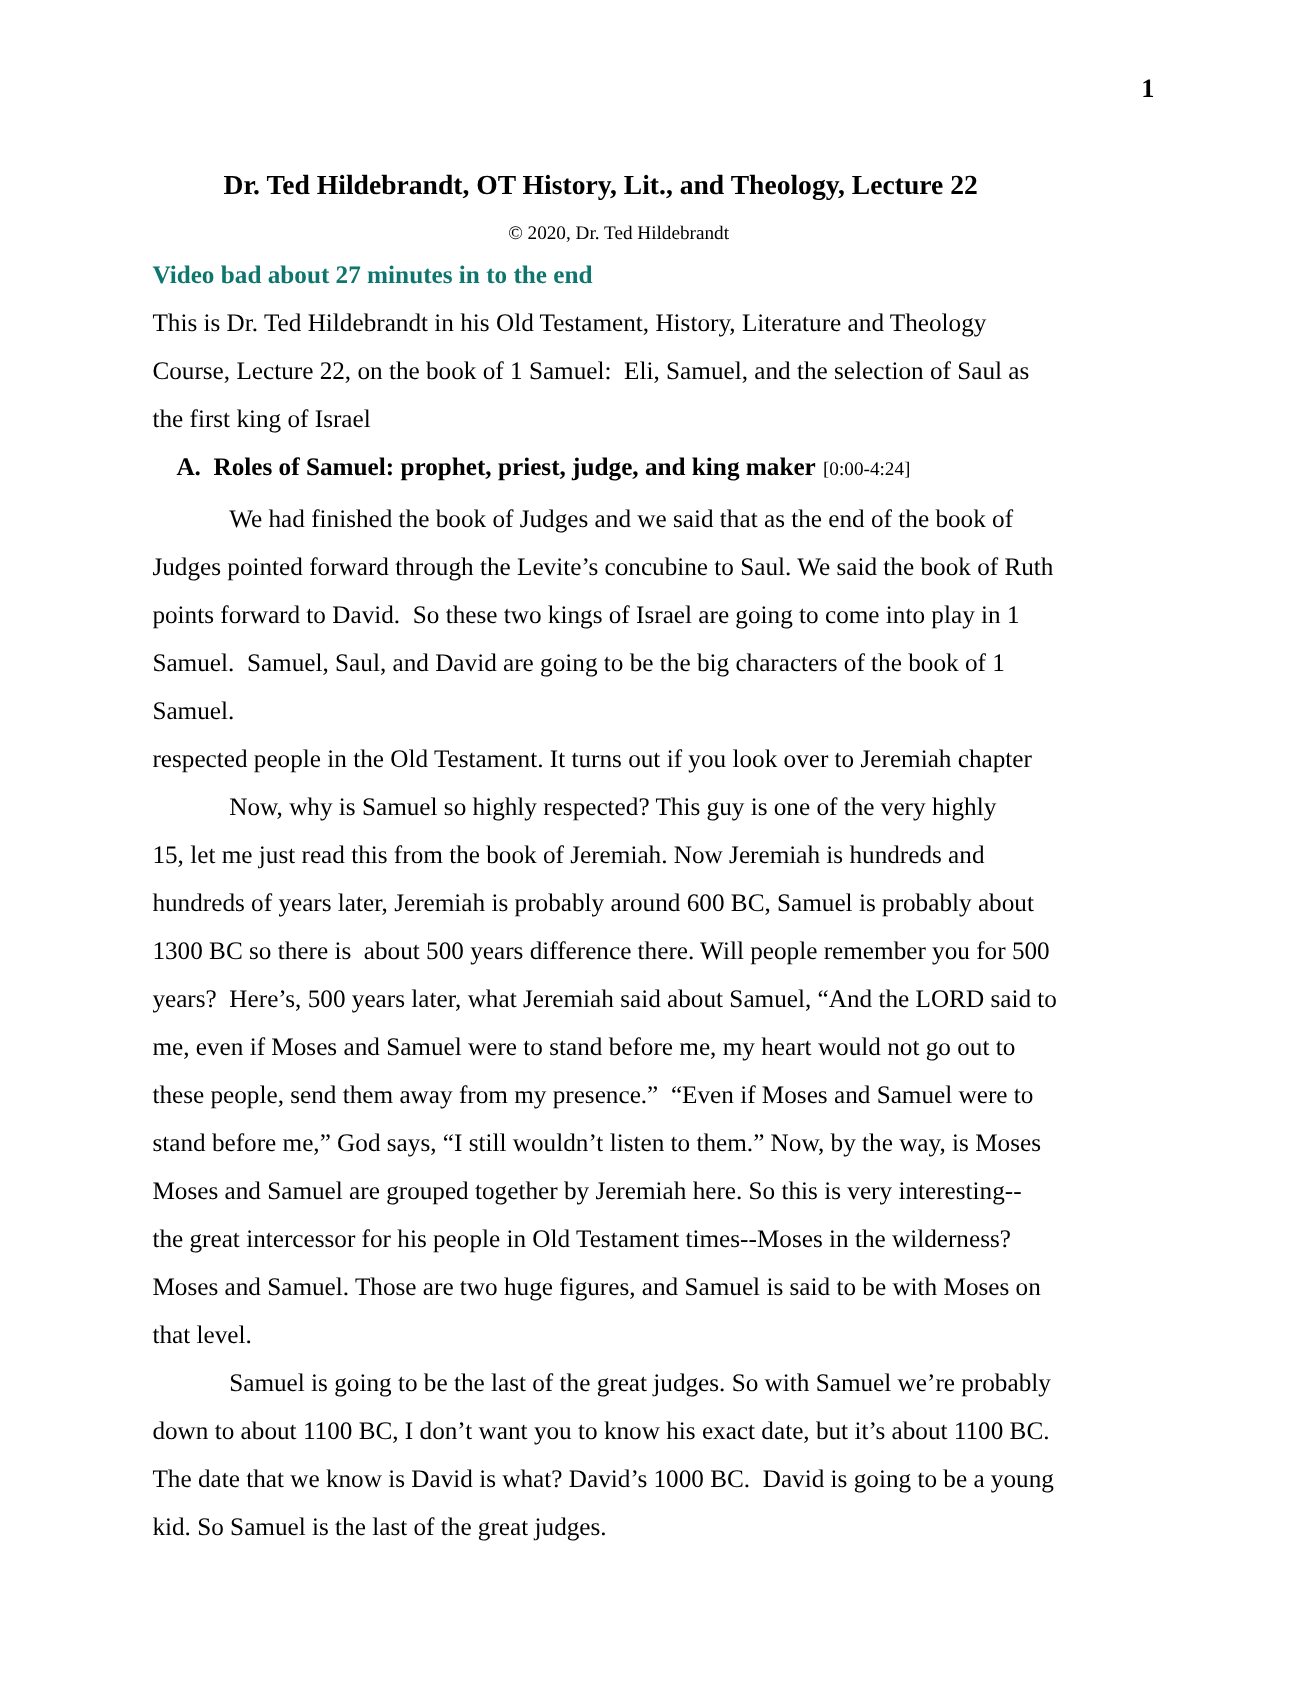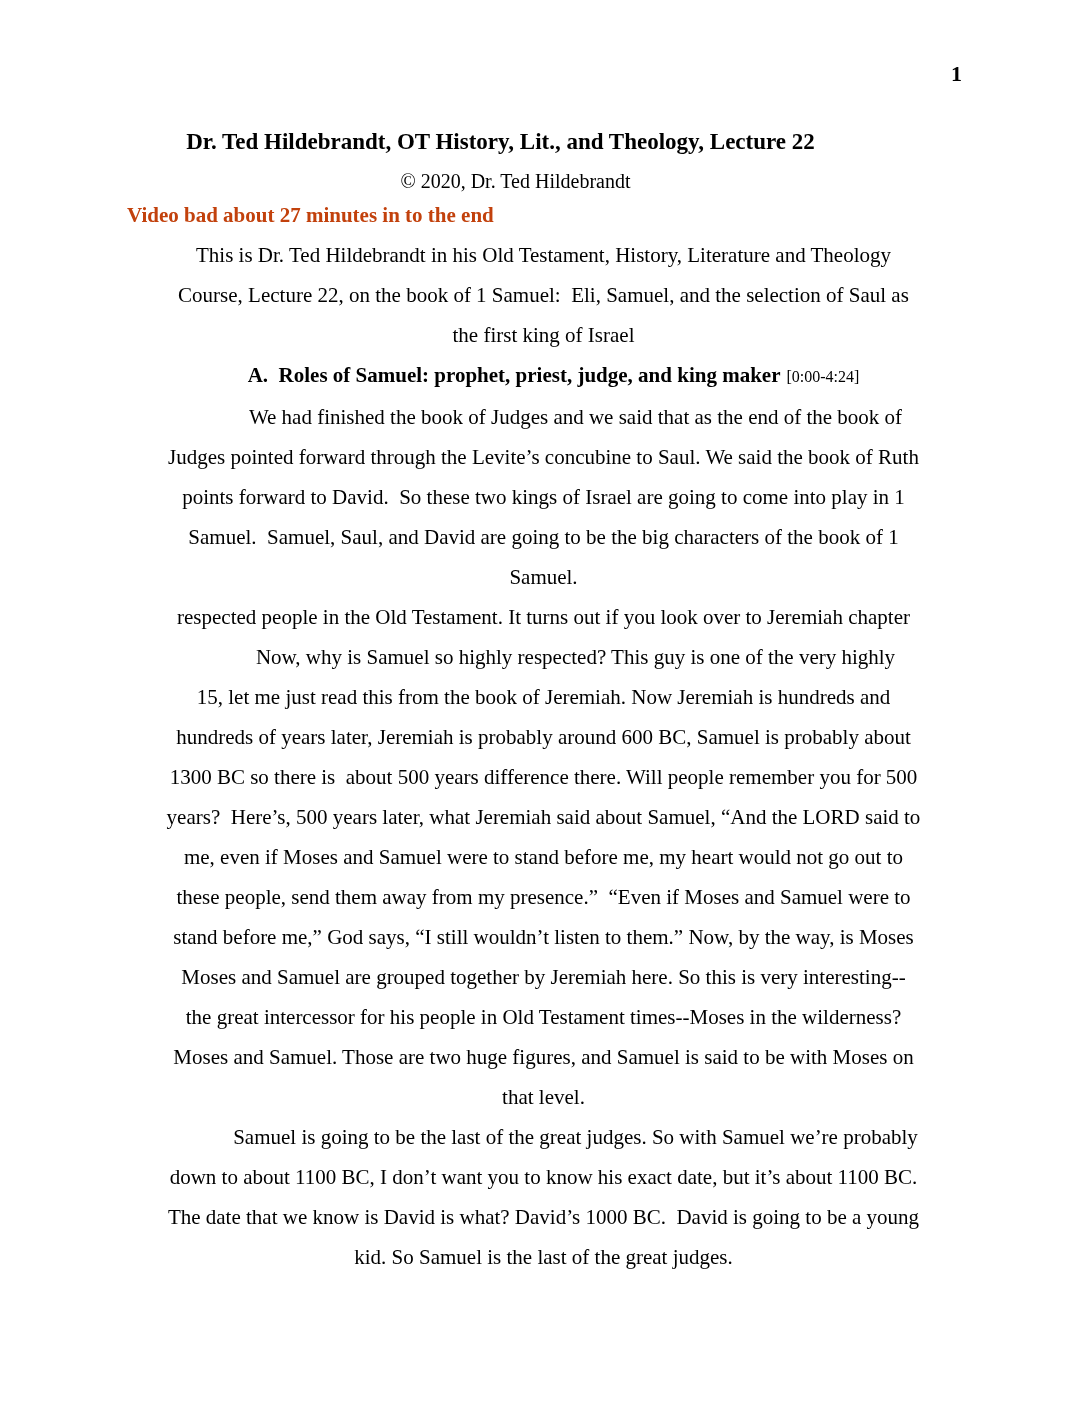--- a/index.html
+++ b/index.html
@@ -15,50 +15,49 @@
   .page-number {
     position: absolute;
     top: 60px;
     right: 126px;
     font-size: 22px;
     font-weight: bold;
     line-height: 28px;
   }
   .content { padding: 126px 128px 0 127px; }
   .title {
-    margin: 0;
+    margin: 13px;
     font-size: 23px;
     font-weight: bold;
     text-align: center;
     line-height: 32px;
     padding-right: 86px;
     white-space: pre;
   }
   .copyright {
-    font-size: 20px;
+    font-size: 16px;
     text-align: center;
     line-height: 22px;
     margin-top: 12px;
     padding-right: 56px;
     white-space: pre;
   }
   .notice {
     font-size: 21px;
     font-weight: bold;
-    color: #c2410c;
+    color: #0f766e;
     line-height: 30px;
     margin-top: 8px;
     white-space: pre;
   }
   .body-text { margin-top: 5px; font-size: 21px; }
-  .text-line { line-height: 40px; white-space: pre; text-align: center; }
+  .text-line { line-height: 40px; white-space: pre; }
   .first-line-indent { text-indent: 64px; font-family: Liberation Serif, serif; }
   .heading-line {
     line-height: 40px;
-    text-align: center;
     padding-left: 20px;
     white-space: pre;
   }
   .heading-bold { font-weight: bold; font-size: 21px; }
   .heading-ts { font-size: 16px; margin-left: 6px; }
 </style>
 </head>
 <body>
 
 <div class="page">

